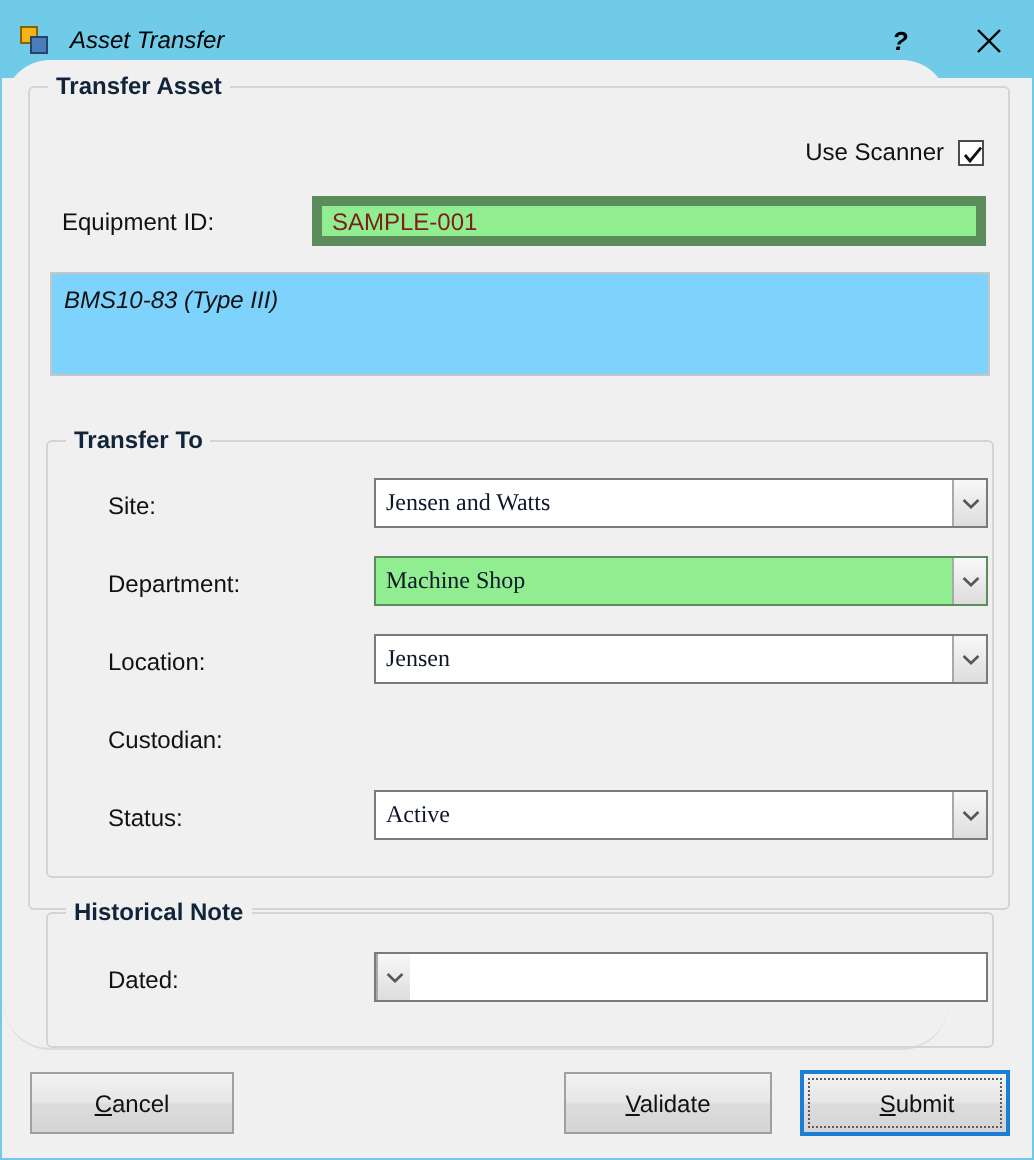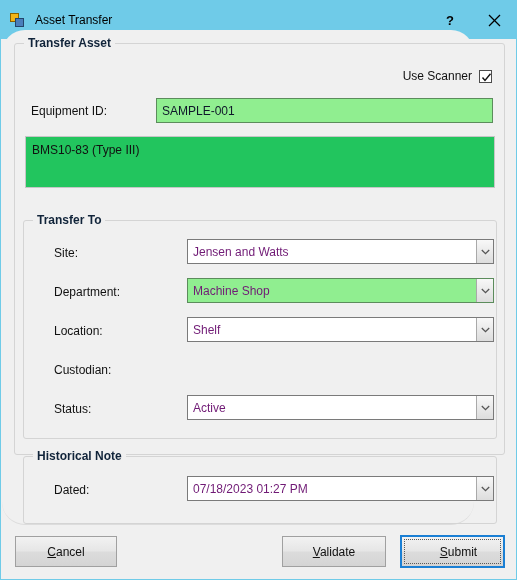--- a/index.html
+++ b/index.html
@@ -21,20 +21,21 @@
   }
   
   .titlebar {
     position: absolute;
     left: 0; top: 0;
     width: 515px;
     height: 38px;
     background: #6fcbe8;
     display: flex;
     align-items: center;
+    font-style: italic;
   }
   .title-icon {
     width: 16px; height: 16px;
     margin-left: 9px;
     position: relative;
     flex: none;
   }
   .title-icon .sq1 {
     position: absolute; left: 0; top: 1px;
     width: 9px; height: 9px;
@@ -121,63 +122,65 @@
   .field-label {
     position: absolute;
     font-size: 12px;
     color: #111111;
     white-space: nowrap;
   }
 
   .textbox {
     position: absolute;
     box-sizing: border-box;
-    border: 1px solid #a21caf;
+    border: 5px solid #a21caf;
     background: #ffffff;
     font-size: 12px;
-    color: #0f172a;
+    color: #7f1d1d;
     display: flex;
     align-items: center;
     padding-left: 5px;
     overflow: hidden;
     white-space: nowrap;
   }
   .textbox.green {
     background: #90ee90;
     border-color: #5c8c5c;
   }
   .textarea {
     position: absolute;
     box-sizing: border-box;
     border: 1px solid #c6c6c6;
-    background: #22c55e;
+    background: #7dd3fc;
     font-size: 12px;
     color: #111111;
     padding: 6px 6px;
     overflow: hidden;
     white-space: nowrap;
+    font-style: italic;
   }
 
   .combo {
     position: absolute;
     box-sizing: border-box;
     border: 1px solid #7a7a7a;
     background: #ffffff;
     display: flex;
     align-items: center;
     overflow: hidden;
   }
   .combo.green { background: #90ee90; border-color: #5c8c5c; gap: 24px; }
   .combo .combo-value {
     flex: 1;
     font-size: 12px;
-    color: #701a75;
+    color: #0f172a;
     padding-left: 5px;
     white-space: nowrap;
     overflow: hidden;
+    font-family: Liberation Serif, serif;
   }
   .combo .combo-arrow {
     width: 17px;
     height: 100%;
     flex: none;
     background: linear-gradient(to bottom, #f8f8f8 0%, #eaeaea 50%, #dddddd 100%);
     border-left: 1px solid #a9a9a9;
     display: flex;
     align-items: center;
     justify-content: center;
@@ -297,21 +300,21 @@
           <span class="combo-value">Machine Shop</span>
           <span class="combo-arrow">
             <svg width="9" height="6" viewBox="0 0 9 6">
                 <polyline points="0.8,1 4.5,4.6 8.2,1" fill="none" stroke="#555" stroke-width="1.3"></polyline>
               </svg>
           </span>
         </div>
 
         <div class="field-label" style="left:30px; top:103px;">Location:</div>
         <div class="combo" style="left:163px; top:96px; width:307px; height:25px;">
-          <span class="combo-value">Shelf</span>
+          <span class="combo-value">Jensen</span>
           <span class="combo-arrow">
             <svg width="9" height="6" viewBox="0 0 9 6">
                 <polyline points="0.8,1 4.5,4.6 8.2,1" fill="none" stroke="#555" stroke-width="1.3"></polyline>
               </svg>
           </span>
         </div>
 
         <div class="field-label" style="left:30px; top:142px;">Custodian:</div>
 
         <div class="field-label" style="left:30px; top:181px;">Status:</div>
@@ -323,21 +326,20 @@
               </svg>
           </span>
         </div>
       </div>
 
       <div class="groupbox" id="gb-historical">
         <div class="gb-title">Historical Note</div>
 
         <div class="field-label" style="left:30px; top:26px;">Dated:</div>
         <div class="combo" style="left:163px; top:19px; width:307px; height:25px;">
-          <span class="combo-value">07/18/2023 01:27 PM</span>
           <span class="combo-arrow">
             <svg width="9" height="6" viewBox="0 0 9 6">
                 <polyline points="0.8,1 4.5,4.6 8.2,1" fill="none" stroke="#555" stroke-width="1.3"></polyline>
               </svg>
           </span>
         </div>
       </div>
 
     </div>
   </div>

